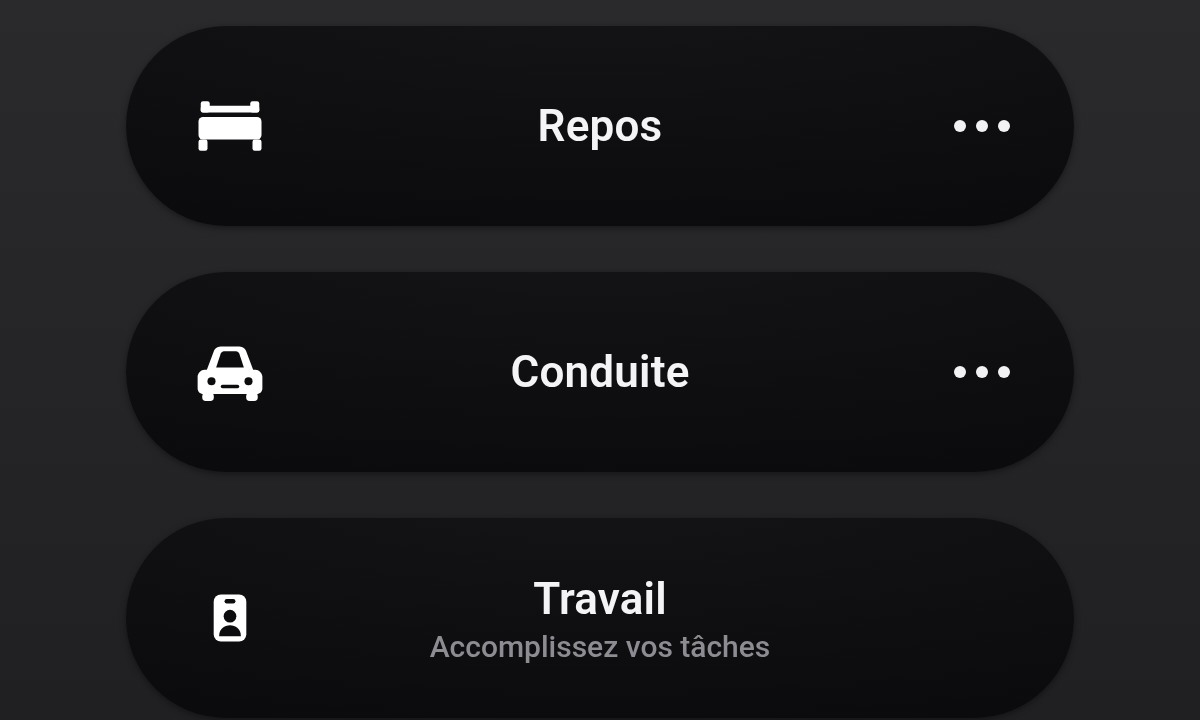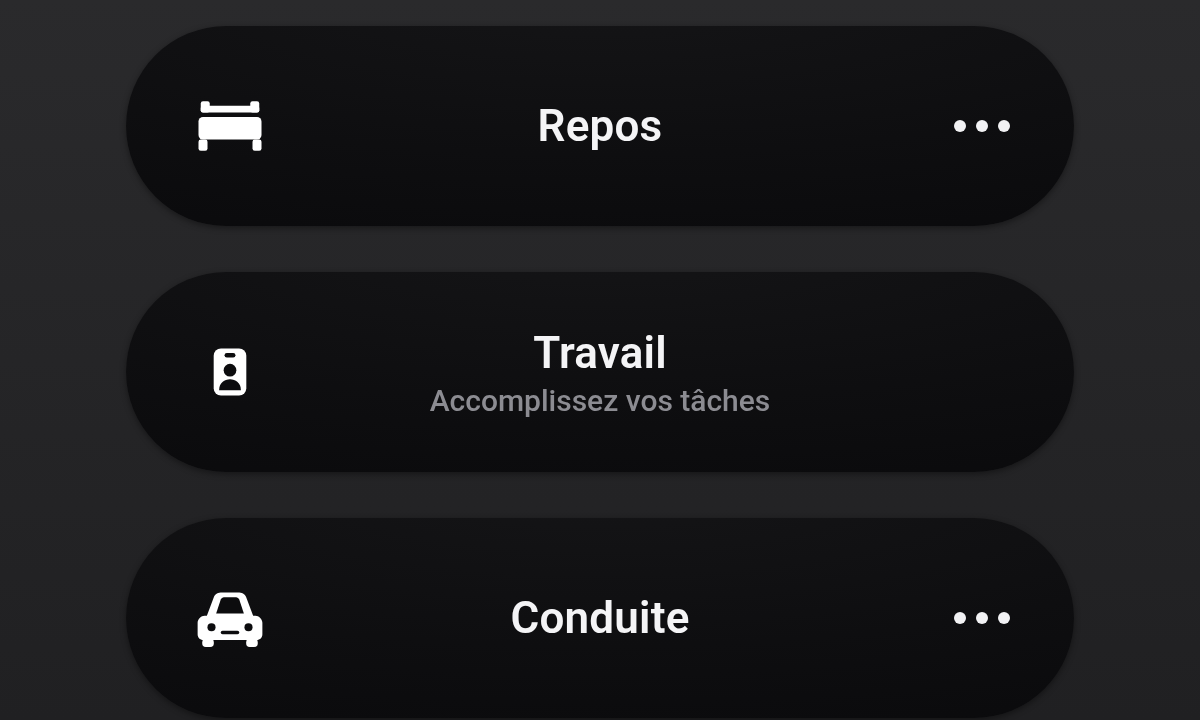--- a/index.html
+++ b/index.html
@@ -98,39 +98,20 @@
     </div>
     <span class="more" aria-label="more">
       <span class="dot"></span>
       <span class="dot"></span>
       <span class="dot"></span>
     </span>
   </div>
 
   <div class="item">
     <span class="icon">
-      <svg viewBox="0 0 64 64" width="58" height="58" fill="currentColor" aria-hidden="true">
-
-        <rect x="14" y="6" width="36" height="52" rx="8"></rect>
-
-        <rect x="26" y="11" width="12" height="5" rx="2.5" fill="#0c0c0e"></rect>
-
-        <circle cx="32" cy="30" r="7" fill="#0c0c0e"></circle>
-
-        <path d="M20 52 C20 44 26 40 32 40 C38 40 44 44 44 52 Z" fill="#0c0c0e"></path>
-      </svg>
-    </span>
-    <div class="labels">
-      <div class="title">Travail</div>
-      <div class="subtitle">Accomplissez vos tâches</div>
-    </div>
-  </div>
-
-  <div class="item">
-    <span class="icon">
       <svg viewBox="0 0 64 64" width="74" height="74" fill="currentColor" aria-hidden="true">
 
         <path d="M12 30 L18 14 C19 11 22 10 25 10 L39 10 C42 10 45 11 46 14 L52 30 L54 30 C57 30 60 33 60 36 L60 46 C60 49 58 51 55 51 L9 51 C6 51 4 49 4 46 L4 36 C4 33 7 30 10 30 Z"></path>
 
         <path d="M20 28 L24 16 C24.6 14.4 26 14 28 14 L36 14 C38 14 39.4 14.4 40 16 L44 28 Z" fill="#0c0c0e"></path>
 
         <circle cx="16" cy="40" r="3.5" fill="#0c0c0e"></circle>
         <circle cx="48" cy="40" r="3.5" fill="#0c0c0e"></circle>
 
         <rect x="24" y="43" width="16" height="3" rx="1.5" fill="#0c0c0e"></rect>
@@ -142,13 +123,32 @@
     <div class="labels">
       <div class="title">Conduite</div>
     </div>
     <span class="more" aria-label="more">
       <span class="dot"></span>
       <span class="dot"></span>
       <span class="dot"></span>
     </span>
   </div>
 
+  <div class="item">
+    <span class="icon">
+      <svg viewBox="0 0 64 64" width="58" height="58" fill="currentColor" aria-hidden="true">
+
+        <rect x="14" y="6" width="36" height="52" rx="8"></rect>
+
+        <rect x="26" y="11" width="12" height="5" rx="2.5" fill="#0c0c0e"></rect>
+
+        <circle cx="32" cy="30" r="7" fill="#0c0c0e"></circle>
+
+        <path d="M20 52 C20 44 26 40 32 40 C38 40 44 44 44 52 Z" fill="#0c0c0e"></path>
+      </svg>
+    </span>
+    <div class="labels">
+      <div class="title">Travail</div>
+      <div class="subtitle">Accomplissez vos tâches</div>
+    </div>
+  </div>
+
 </div>
 
 </body></html>

